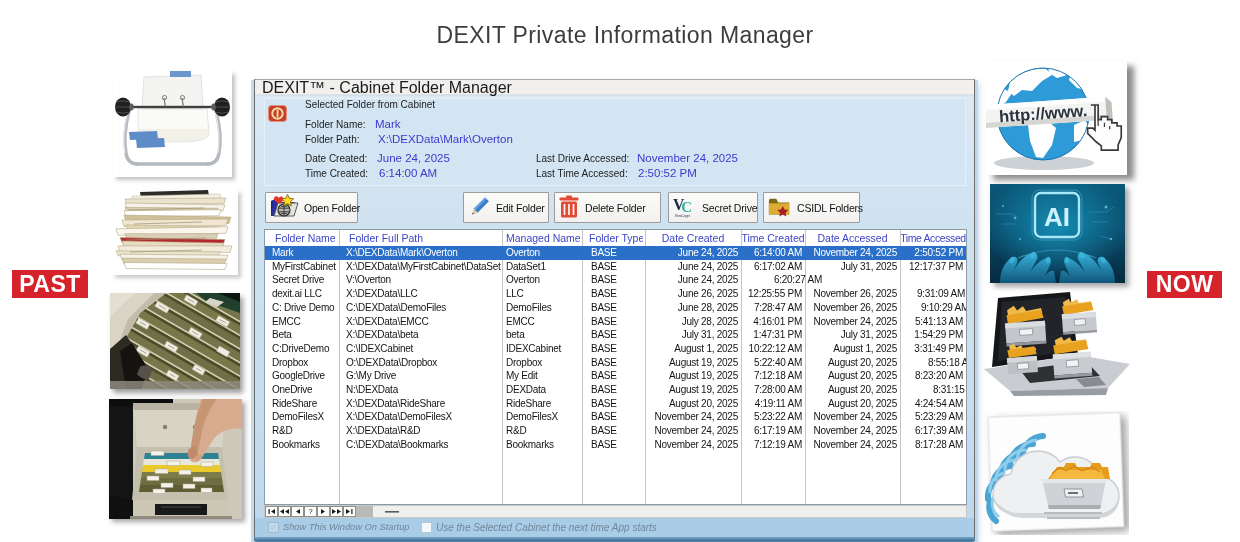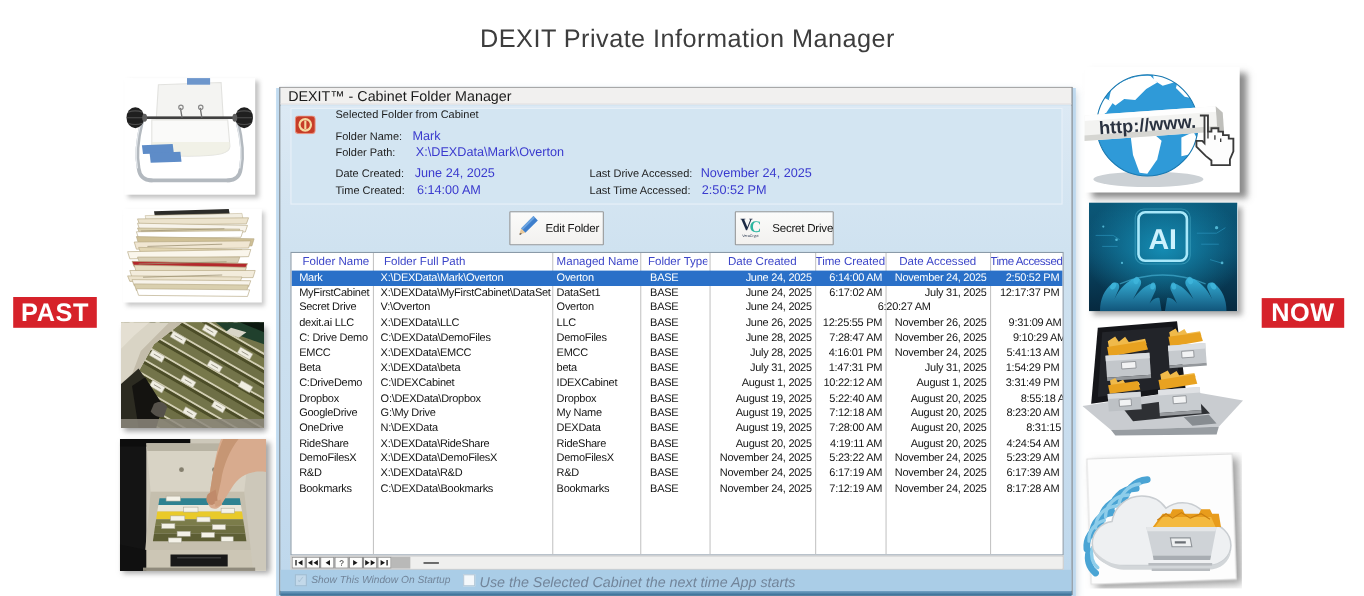--- a/index.html
+++ b/index.html
@@ -1,19 +1,19 @@
 <!DOCTYPE html>
 <html><head><meta charset="utf-8"><style>
 html,body{margin:0;padding:0}
 body{width:1240px;height:542px;background:#fff;font-family:"Liberation Sans",sans-serif;position:relative;overflow:hidden}
 .abs{position:absolute}
 #maintitle{position:absolute;left:10px;top:22px;width:1230px;text-align:center;font-size:23px;color:#3d3d3d;letter-spacing:0.4px;font-weight:500}
 
 #win{position:absolute;left:254px;top:79px;width:721px;height:462px;background:#cfe2f0;border:1px solid #6d6d6d;border-bottom:none;box-sizing:border-box;box-shadow:-2px 2px 0 1px rgba(186,215,238,.9),2px 2px 0 1px rgba(186,215,238,.9),3px 4px 7px rgba(120,150,175,.45);border-top:1px solid #a8a8a8}
-#titlebar{position:absolute;left:0;top:0;width:100%;height:15px;background:#f1f0ef;border-bottom:1px solid #e3e2e1;font-size:13px;color:#1a1a1a;line-height:15px;padding-left:7px;box-sizing:border-box}
+#titlebar{position:absolute;left:0;top:0;width:100%;height:15px;background:#f1f0ef;border-bottom:1px solid #e3e2e1;font-size:16px;color:#1a1a1a;line-height:15px;padding-left:7px;box-sizing:border-box}
 #content{position:absolute;left:0;top:16px;width:719px;height:441px;background:linear-gradient(180deg,#dce9f4 0%,#cfe2f0 30%,#c8ddee 70%,#bdd7ec 100%)}
 
 #infopanel{position:absolute;left:9px;top:2px;width:702px;height:88px;background:#d3e5f2;border:1px solid #e9f1f8;box-sizing:border-box}
 .lbl{position:absolute;font-size:10px;color:#1c1c1c}
 .val{position:absolute;font-size:11.5px;color:#3a3ace}
 #appicon{position:absolute;left:13px;top:9px;width:19px;height:17px}
 
 .tb{position:absolute;top:96px;height:31px;background:linear-gradient(180deg,#fbfbfa,#f2f1ef);border:1px solid #9b9b9b;border-radius:1px;box-sizing:border-box;font-size:10.5px;color:#111;display:flex;align-items:center}
 .tb .ic{flex:0 0 auto;margin-left:3px}
 .tb .tx{margin-left:5px;white-space:nowrap;letter-spacing:-0.2px}
@@ -383,38 +383,69 @@
     <div class="val" style="left:123px;top:37px">X:\DEXData\Mark\Overton</div>
     <div class="lbl" style="left:50px;top:57px">Date Created:</div>
     <div class="val" style="left:122px;top:56px">June 24, 2025</div>
     <div class="lbl" style="left:50px;top:72px">Time Created:</div>
     <div class="val" style="left:124px;top:71px">6:14:00 AM</div>
     <div class="lbl" style="left:281px;top:57px">Last Drive Accessed:</div>
     <div class="val" style="left:382px;top:56px">November 24, 2025</div>
     <div class="lbl" style="left:281px;top:72px">Last Time Accessed:</div>
     <div class="val" style="left:383px;top:71px">2:50:52 PM</div>
 
+    <div class="tb" style="left:10px;width:93px">
+        <span class="ic" id="ic-open"><svg width="30" height="25" viewBox="0 0 30 25">
+            <path d="M2,7 L2,22 L8,22 L8,5 L6,5 z" fill="#1b1e8c"></path>
+            <path d="M2,22 L24,22 L26,8 L12,8 L10,6 L4,6 z" fill="#2a2f9e"></path>
+            <path d="M5,22 L25,22 L29,9 L9,9 z" fill="#e2e2df" stroke="#5a5a58" stroke-width="1"></path>
+            <circle cx="15" cy="16" r="6" fill="#b8b8b4" stroke="#2e2e2e" stroke-width="1.2"></circle>
+            <path d="M9.4,14.2 h11.2 M9.8,17.8 h10.4 M15,10 v12 M11,11.4 c2.4,1.7 5.6,1.7 8,0 M11,20.6 c2.4,-1.7 5.6,-1.7 8,0" stroke="#2e2e2e" stroke-width="0.9" fill="none"></path>
+            <path d="M8,2.2 C5.6,2.2 4.2,4 5.3,6 C6.2,7.7 8.8,9.2 10.7,9.6 C12.4,9 14.1,7 14.4,5.3 C14.7,3.2 12.8,1.8 11.1,2.7 C10.3,3.1 9.8,3.6 9.6,4.1 C9.4,3.3 8.9,2.6 8,2.2 z" fill="#e8352a"></path>
+            <path d="M18.5,0.5 l1.9,3.8 4.2,0.5 -3.1,2.9 0.9,4.1 -3.9,-2.1 -3.7,2.1 0.8,-4.1 -3.1,-2.9 4.2,-0.5 z" fill="#ffd820" stroke="#6b5a00" stroke-width="0.8"></path>
+          </svg></span>
+        <span class="tx">Open Folder</span>
+      </div>
     <div class="tb" style="left:208px;width:86px">
         <span class="ic" id="ic-edit"><svg width="24" height="24" viewBox="0 0 24 24">
             <g transform="rotate(45 12 12)">
               <rect x="9.5" y="1" width="5.5" height="16" fill="#3d7ecc"></rect>
               <rect x="9.5" y="1" width="2" height="16" fill="#6aa3e0"></rect>
               <path d="M9.5,17 h5.5 l-2.75,5 z" fill="#e8c89a"></path>
               <path d="M11.6,20.8 l1.9,-1.2 -0.8,2.4 z" fill="#3a3a3a"></path>
             </g>
           </svg></span>
         <span class="tx">Edit Folder</span>
       </div>
+    <div class="tb" style="left:299px;width:107px">
+        <span class="ic" id="ic-del"><svg width="22" height="24" viewBox="0 0 22 24">
+            <rect x="3" y="6.5" width="16" height="16" rx="1.5" fill="#e14b35"></rect>
+            <g stroke="#fff" stroke-width="1.6">
+              <path d="M6.5,9 v11 M11,9 v11 M15.5,9 v11"></path>
+            </g>
+            <rect x="1.5" y="2.5" width="19" height="3" rx="1" fill="#e14b35"></rect>
+            <rect x="8" y="0.5" width="6" height="2.5" rx="1" fill="#e14b35"></rect>
+          </svg></span>
+        <span class="tx">Delete Folder</span>
+      </div>
     <div class="tb" style="left:413px;width:90px">
         <span class="ic" id="ic-vc"><svg width="25" height="24" viewBox="0 0 27 24">
             <text x="1" y="15" font-family="Liberation Serif" font-weight="bold" font-size="17" fill="#1c2b45">V</text>
             <text x="10" y="17" font-family="Liberation Serif" font-weight="bold" font-size="16" fill="#2ab5a0">C</text>
             <text x="3" y="22.5" font-size="3.6" fill="#1c2b45" font-family="Liberation Sans">VeraCrypt</text>
           </svg></span>
         <span class="tx">Secret Drive</span>
+      </div>
+    <div class="tb" style="left:508px;width:97px">
+        <span class="ic" id="ic-csidl"><svg width="25" height="24" viewBox="0 0 27 26">
+            <path d="M2,6 L2,21 L24,21 L24,8 L12,8 L10,4 L3,4 z" fill="#7d6a12"></path>
+            <path d="M2,9 L24,9 L24,21 L2,21 z" fill="#dcad30"></path>
+            <path d="M17,12 l1.9,3.8 4.2,0.5 -3.1,2.9 0.85,4.1 -3.85,-2.1 -3.7,2.1 0.8,-4.1 -3.1,-2.9 4.2,-0.5 z" fill="#a61d24"></path>
+          </svg></span>
+        <span class="tx">CSIDL Folders</span>
       </div>
 
     <div id="grid">
       <div class="hcell" style="left:10px;width:64px">Folder Name</div>
       <div class="hcell" style="left:84px;width:150px">Folder Full Path</div>
       <div class="hcell ra" style="left:241px;width:74px">Managed Name</div>
       <div class="hcell ra" style="left:324px;width:54px">Folder Type</div>
       <div class="hcell" style="left:380px;width:96px;text-align:center">Date Created</div>
       <div class="hcell" style="left:476px;width:64px;text-align:center">Time Created</div>
       <div class="hcell" style="left:540px;width:95px;text-align:center">Date Accessed</div>
@@ -445,21 +476,21 @@
           <span class="c ra" style="left:476px;width:61px">6:17:02 AM</span>
           <span class="c ra" style="left:540px;width:92px">July 31, 2025</span>
           <span class="c ra" style="left:635px;width:63px">12:17:37 PM</span>
         </div>
       <div class="row" style="top:43.4px">
           <span class="c" style="left:7px;width:66px">Secret Drive</span>
           <span class="c" style="left:81px;width:155px">V:\Overton</span>
           <span class="c" style="left:241px;width:75px">Overton</span>
           <span class="c" style="left:326px;width:52px">BASE</span>
           <span class="c ra" style="left:380px;width:93px">June 24, 2025</span>
-          <span class="c ra" style="left:504px;width:77px">6:20:27 AM</span>
+          <span class="c ra" style="left:480px;width:77px">6:20:27 AM</span>
           <span class="c ra" style="left:540px;width:92px"></span>
           <span class="c ra" style="left:635px;width:63px"></span>
         </div>
       <div class="row" style="top:57.1px">
           <span class="c" style="left:7px;width:66px">dexit.ai LLC</span>
           <span class="c" style="left:81px;width:155px">X:\DEXData\LLC</span>
           <span class="c" style="left:241px;width:75px">LLC</span>
           <span class="c" style="left:326px;width:52px">BASE</span>
           <span class="c ra" style="left:380px;width:93px">June 26, 2025</span>
           <span class="c ra" style="left:476px;width:61px">12:25:55 PM</span>
@@ -512,21 +543,21 @@
           <span class="c" style="left:241px;width:75px">Dropbox</span>
           <span class="c" style="left:326px;width:52px">BASE</span>
           <span class="c ra" style="left:380px;width:93px">August 19, 2025</span>
           <span class="c ra" style="left:476px;width:61px">5:22:40 AM</span>
           <span class="c ra" style="left:540px;width:92px">August 20, 2025</span>
           <span class="c ra" style="left:635px;width:76px">8:55:18 AM</span>
         </div>
       <div class="row" style="top:139.3px">
           <span class="c" style="left:7px;width:66px">GoogleDrive</span>
           <span class="c" style="left:81px;width:155px">G:\My Drive</span>
-          <span class="c" style="left:241px;width:75px">My Name</span>
+          <span class="c" style="left:241px;width:75px">My Edit</span>
           <span class="c" style="left:326px;width:52px">BASE</span>
           <span class="c ra" style="left:380px;width:93px">August 19, 2025</span>
           <span class="c ra" style="left:476px;width:61px">7:12:18 AM</span>
           <span class="c ra" style="left:540px;width:92px">August 20, 2025</span>
           <span class="c ra" style="left:635px;width:63px">8:23:20 AM</span>
         </div>
       <div class="row" style="top:153.0px">
           <span class="c" style="left:7px;width:66px">OneDrive</span>
           <span class="c" style="left:81px;width:155px">N:\DEXData</span>
           <span class="c" style="left:241px;width:75px">DEXData</span>
@@ -600,17 +631,17 @@
           <path d="M81,3 l4,2.5 -4,2.5 z M86.3,3 v5 h1.2 v-5 z"></path>
         </g>
         <rect x="91" y="0" width="17" height="11" fill="#b9b9b8"></rect>
         <rect x="120" y="5" width="14" height="1.6" fill="#5a5a5a"></rect>
       </svg>
     </div>
     <div id="botbar">
       <span style="position:absolute;left:13px;top:4px;width:9px;height:9px;background:#c3d9ea;border:1px solid #9fbcd2;color:#aac2d6;font-size:9px;line-height:9px;font-style:normal;text-align:center">✓</span>
       <span style="position:absolute;left:28px;top:4px;font-size:9.3px">Show This Window On Startup</span>
       <span style="position:absolute;left:166px;top:4px;width:9px;height:9px;background:#f4f8fb;border:1px solid #b4c8d8"></span>
-      <span style="position:absolute;left:181px;top:4px;font-size:13px">Use the Selected Cabinet the next time App starts</span>
+      <span style="position:absolute;left:181px;top:4px;font-size:10px">Use the Selected Cabinet the next time App starts</span>
     </div>
     <div id="botstrip"></div>
   </div>
 </div>
 
 </body></html>

